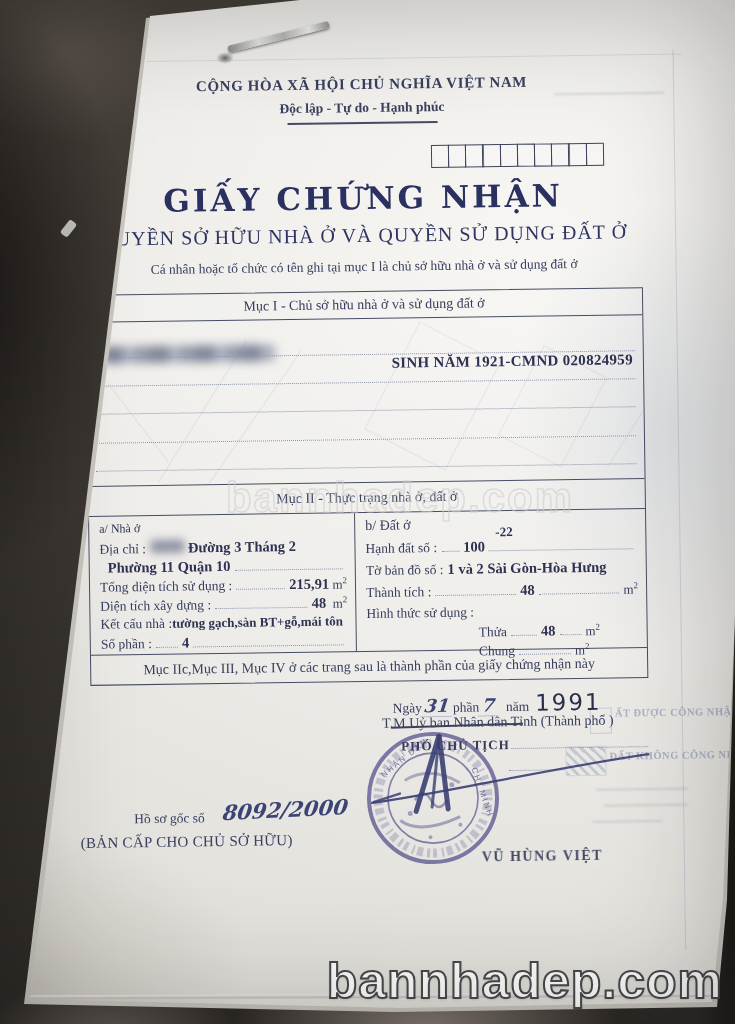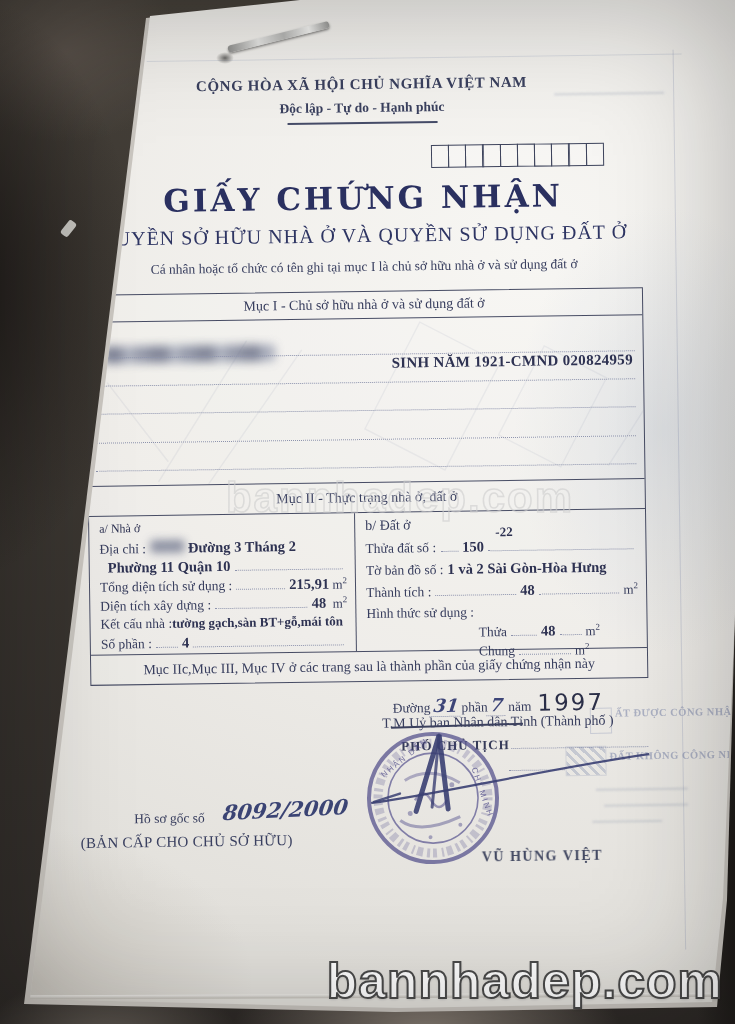--- a/index.html
+++ b/index.html
@@ -211,23 +211,23 @@
               <span class="dots"></span>
             </div>
           </div>
 
           <div class="col-b">
             <span class="sup22" style="left:140px;top:13px;">-22</span>
             <div class="ln" style="top:5px;">
                 <span style="font-size:14px;">b/ Đất ở</span>
               </div>
             <div class="ln" style="top:27px;">
-              <span>Thửa đất số :</span>
+              <span>Hạnh đất số :</span>
               <span class="dots fix" style="width:18px;"></span>
-              <b>150</b>
+              <b>100</b>
               <span class="dots"></span>
             </div>
             <div class="ln" style="top:49px;">
               <span>Tờ bản đồ số :</span>
               <b style="margin-left:4px;">1 và 2 Sài Gòn-Hòa Hưng</b>
             </div>
             <div class="ln" style="top:71px;">
               <span>Thành tích :</span>
               <span class="dots"></span>
               <b>48</b>
@@ -249,26 +249,26 @@
               <span class="dots fix" style="width:52px;"></span>
               <span class="unit"><span>m</span><sup>2</sup></span>
             </div>
           </div>
         </div>
 
         <div class="sec3">Mục IIc,Mục III, Mục IV ở các trang sau là thành phần của giấy chứng nhận này</div>
       </div>
 
       <div class="dateline">
-        <span>Đường</span>
+        <span>Ngày</span>
         <span class="hw">31</span>
         <span>phần</span>
         <span class="hw">7</span>
-        <span style="margin-left:2px;">năm</span>
-        <span class="year">1997</span>
+        <span style="margin-left:8px;">năm</span>
+        <span class="year">1991</span>
       </div>
       <div class="tm-line">T.M Uỷ ban Nhân dân Tỉnh (Thành phố )</div>
       <div class="strike"></div>
       <div class="chutich">PHÓ CHỦ TỊCH</div>
       <div class="dot-tail" style="left:508px;top:750px;width:137px;"></div>
       <div class="dot-tail" style="left:505px;top:772px;width:56px;"></div>
       <div class="hatch"></div>
 
       <svg class="stamp" viewBox="0 0 146 146">
         <g stroke="#474385" fill="none">

